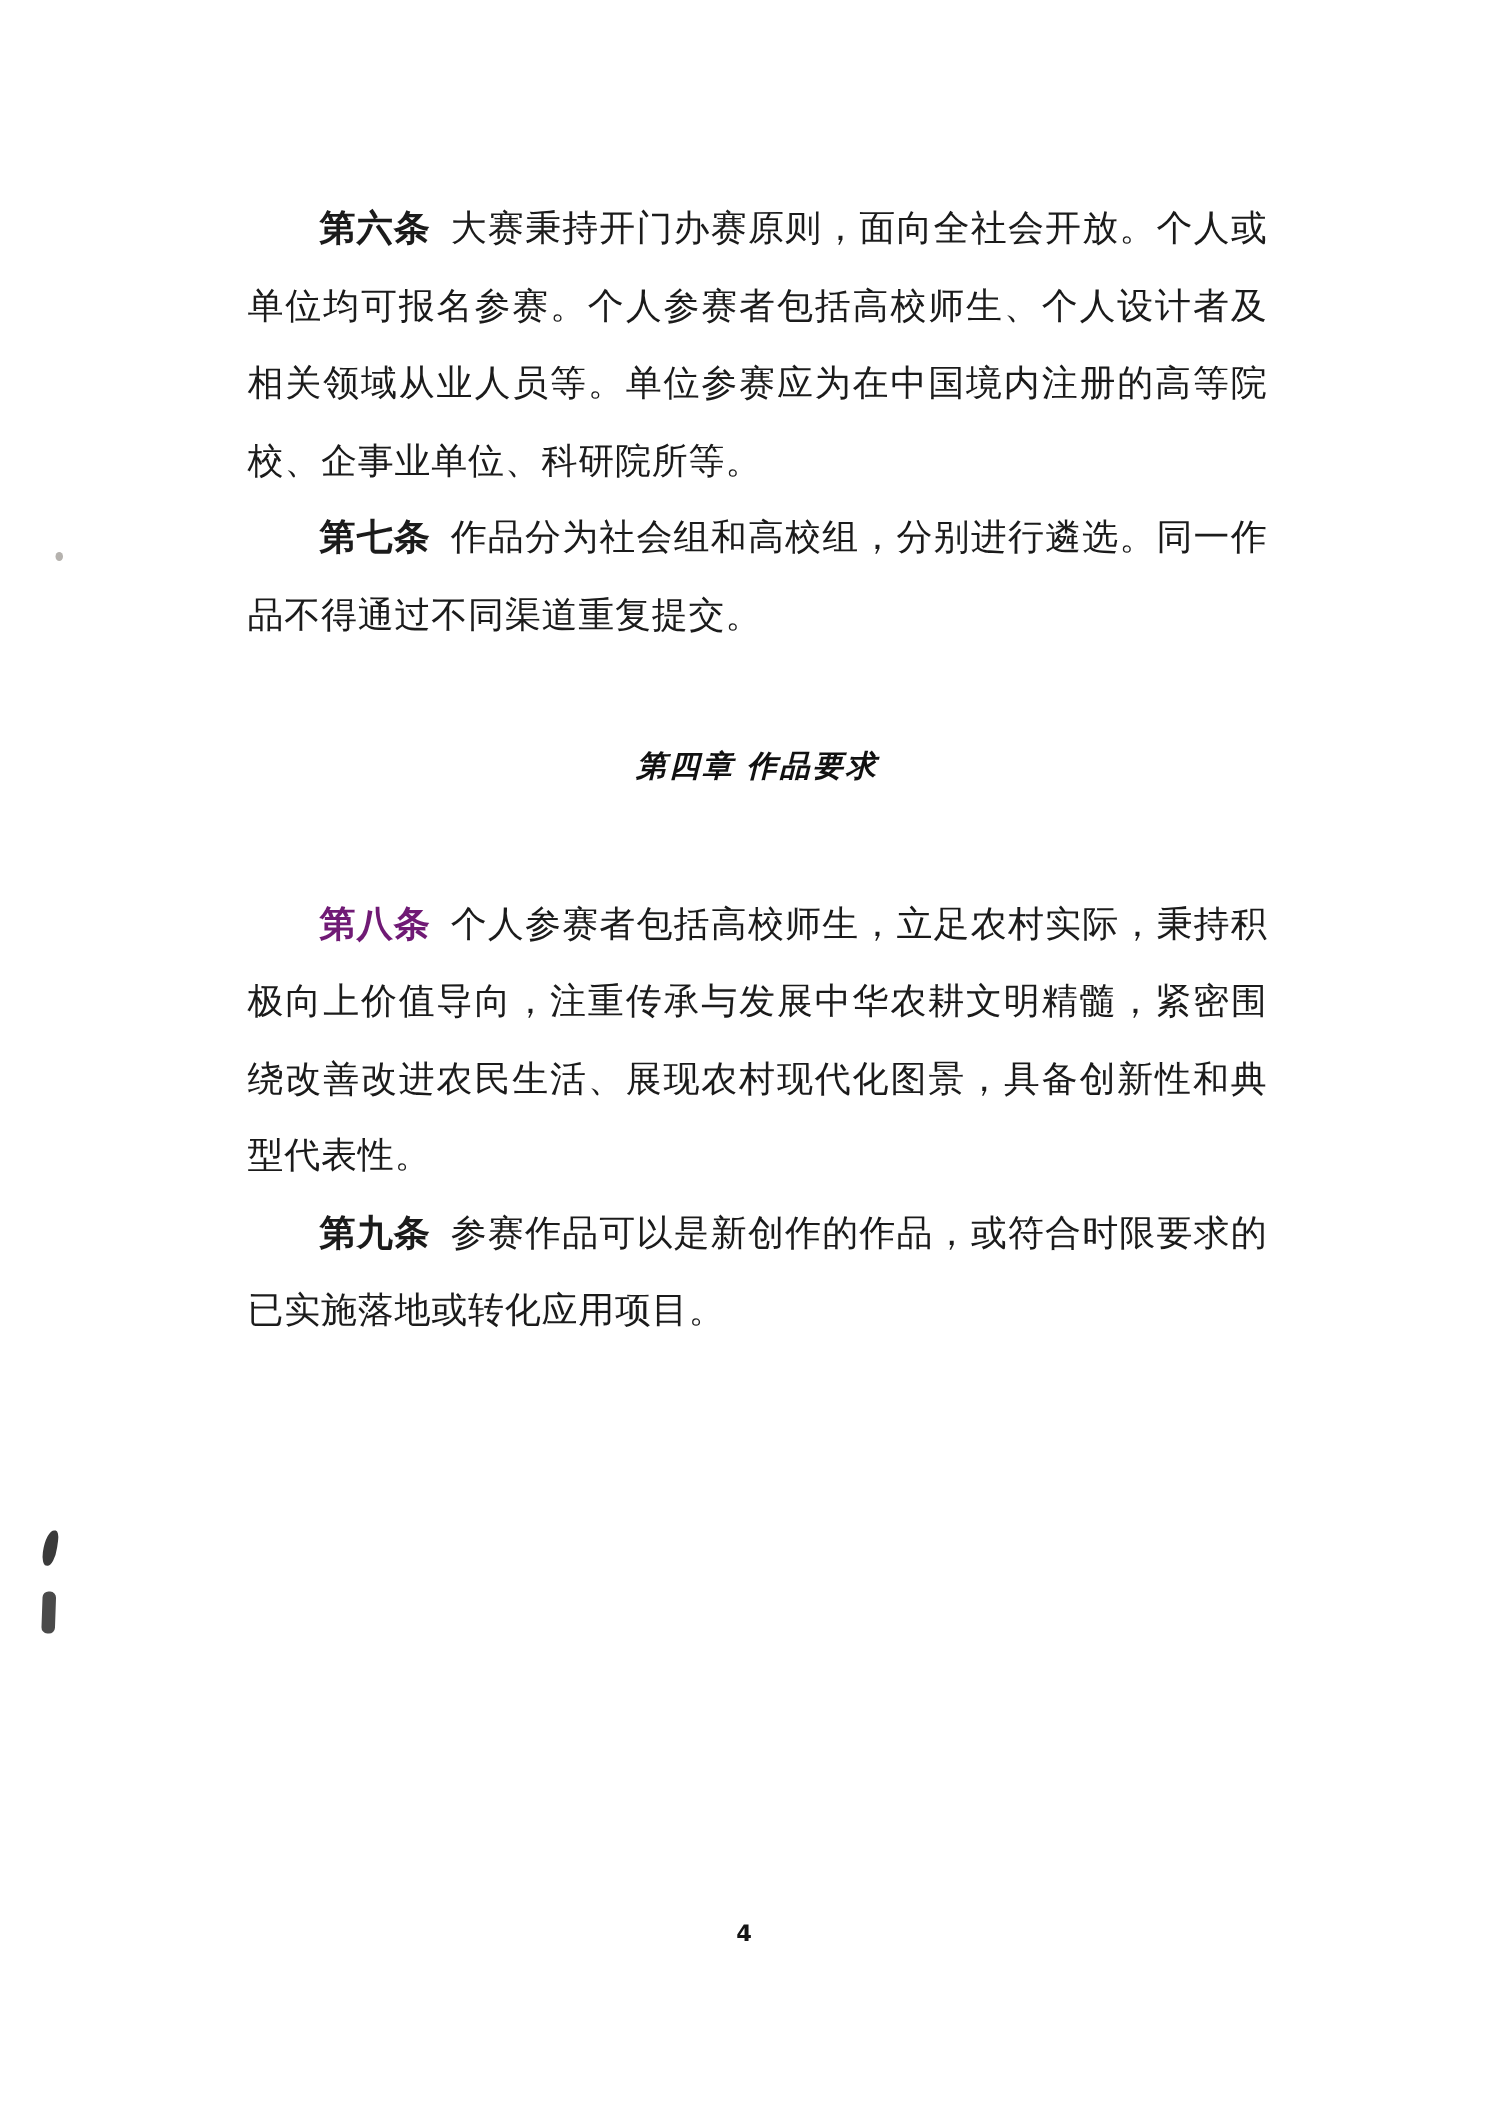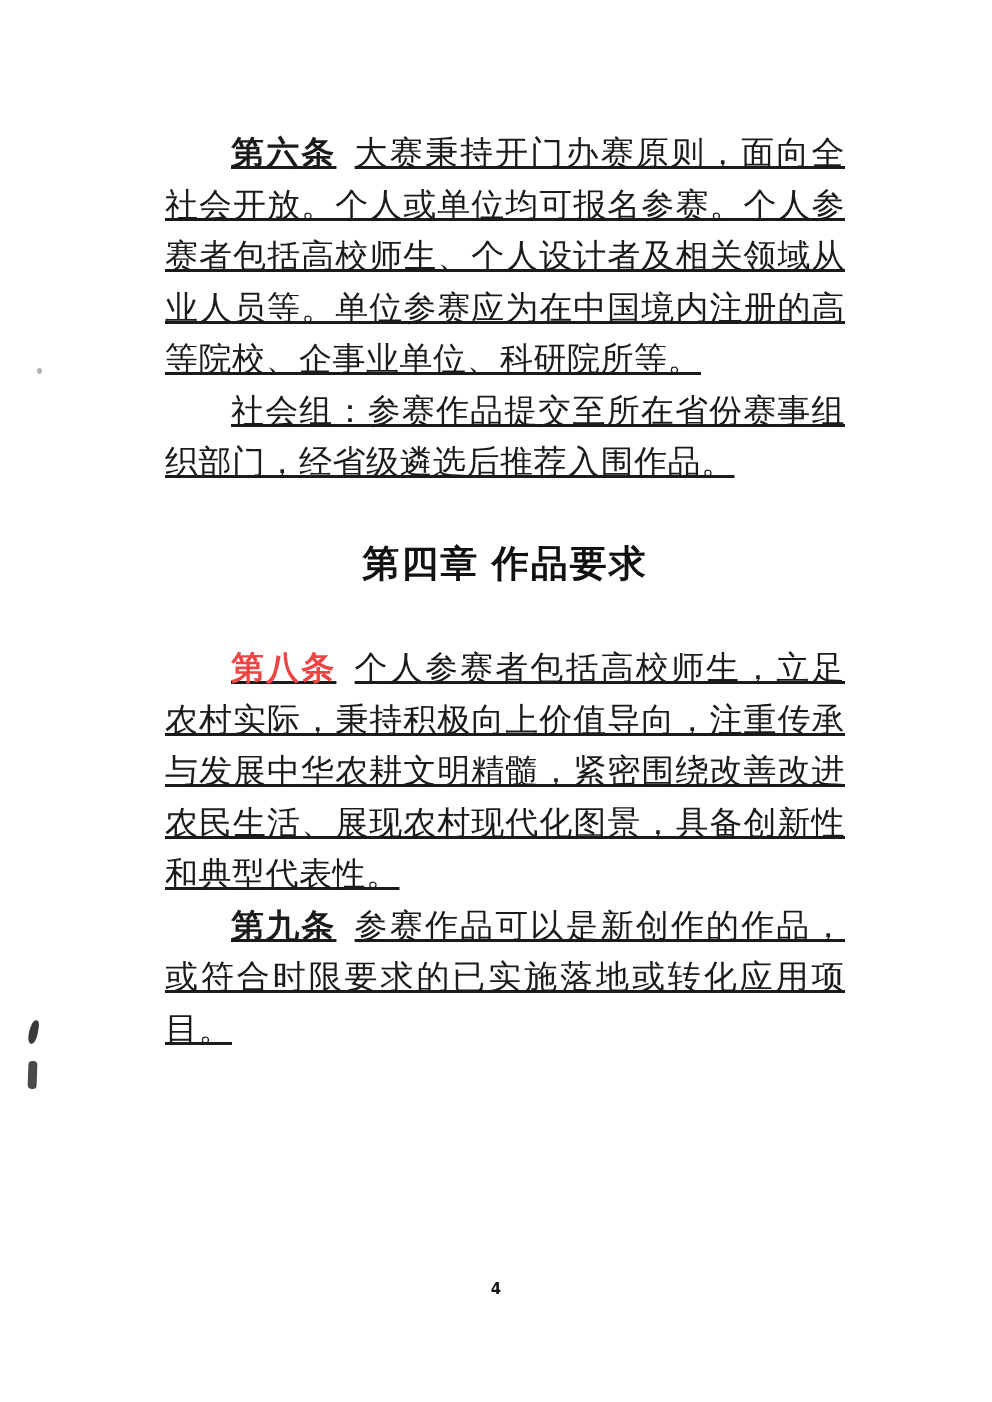--- a/index.html
+++ b/index.html
@@ -17,43 +17,43 @@
     color: #1b1b1b;
   }
   .content {
     position: absolute;
     left: 165px;
     top: 128px;
     width: 680px;
   }
   .para {
     margin: 0;
-    font-size: 33px;
+    font-size: 24px;
     line-height: 51.5px;
     text-align: justify;
     text-indent: 2em;
     letter-spacing: 0.5px;
-    text-decoration: underline;
   }
   .clause-label {
     font-weight: bold;
     margin-right: 0.55em;
   }
   .clause-label.faded {
-    color: #ef4444;
+    color: #701a75;
   }
   .chapter-heading {
     margin: 49px 0 54px 0;
     font-family: "Liberation Sans", sans-serif;
     font-weight: bold;
-    font-size: 37px;
+    font-size: 20px;
     line-height: 51.5px;
     text-align: center;
     letter-spacing: 2px;
     color: #111111;
+    font-style: italic;
   }
   .page-number {
     position: absolute;
     left: 0;
     right: 0;
     top: 1280px;
     text-align: center;
     font-family: "DejaVu Sans", sans-serif;
     font-weight: bold;
     font-size: 15px;
@@ -96,22 +96,22 @@
 <div class="page">
 
   <span class="scan-dot"></span>
   <span class="scan-mark-1"></span>
   <span class="scan-mark-2"></span>
 
   <div class="content">
 
     <p class="para"><span class="clause-label">第六条</span><span>大赛秉持开门办赛原则，面向全社会开放。个人或单位均可报名参赛。个人参赛者包括高校师生、个人设计者及相关领域从业人员等。单位参赛应为在中国境内注册的高等院校、企事业单位、科研院所等。</span></p>
 
+    <p class="para"><span class="clause-label">第七条</span><span>作品分为社会组和高校组，分别进行遴选。同一作品不得通过不同渠道重复提交。</span></p>
 
-    <p class="para"><span>社会组：参赛作品提交至所在省份赛事组织部门，经省级遴选后推荐入围作品。</span></p>
 
 
     <h2 class="chapter-heading">第四章 作品要求</h2>
 
     <p class="para"><span class="clause-label faded">第八条</span><span>个人参赛者包括高校师生，立足农村实际，秉持积极向上价值导向，注重传承与发展中华农耕文明精髓，紧密围绕改善改进农民生活、展现农村现代化图景，具备创新性和典型代表性。</span></p>
 
     <p class="para"><span class="clause-label">第九条</span><span>参赛作品可以是新创作的作品，或符合时限要求的已实施落地或转化应用项目。</span></p>
 
 
   </div>

